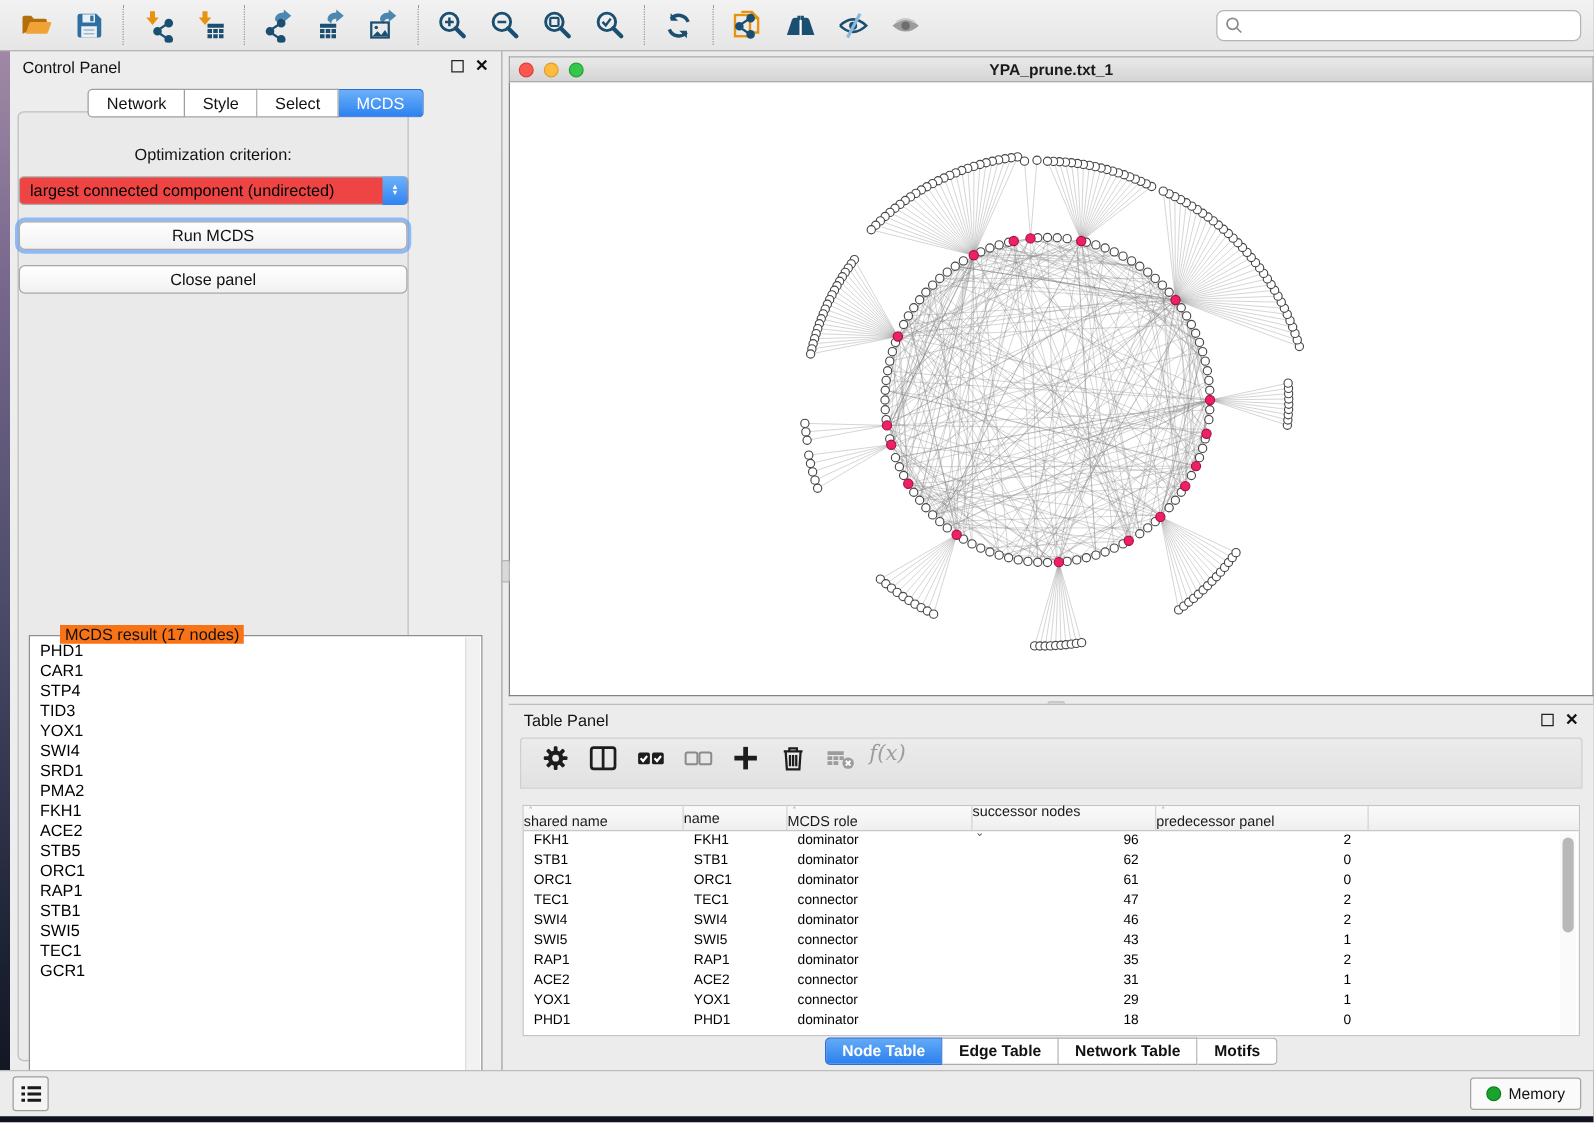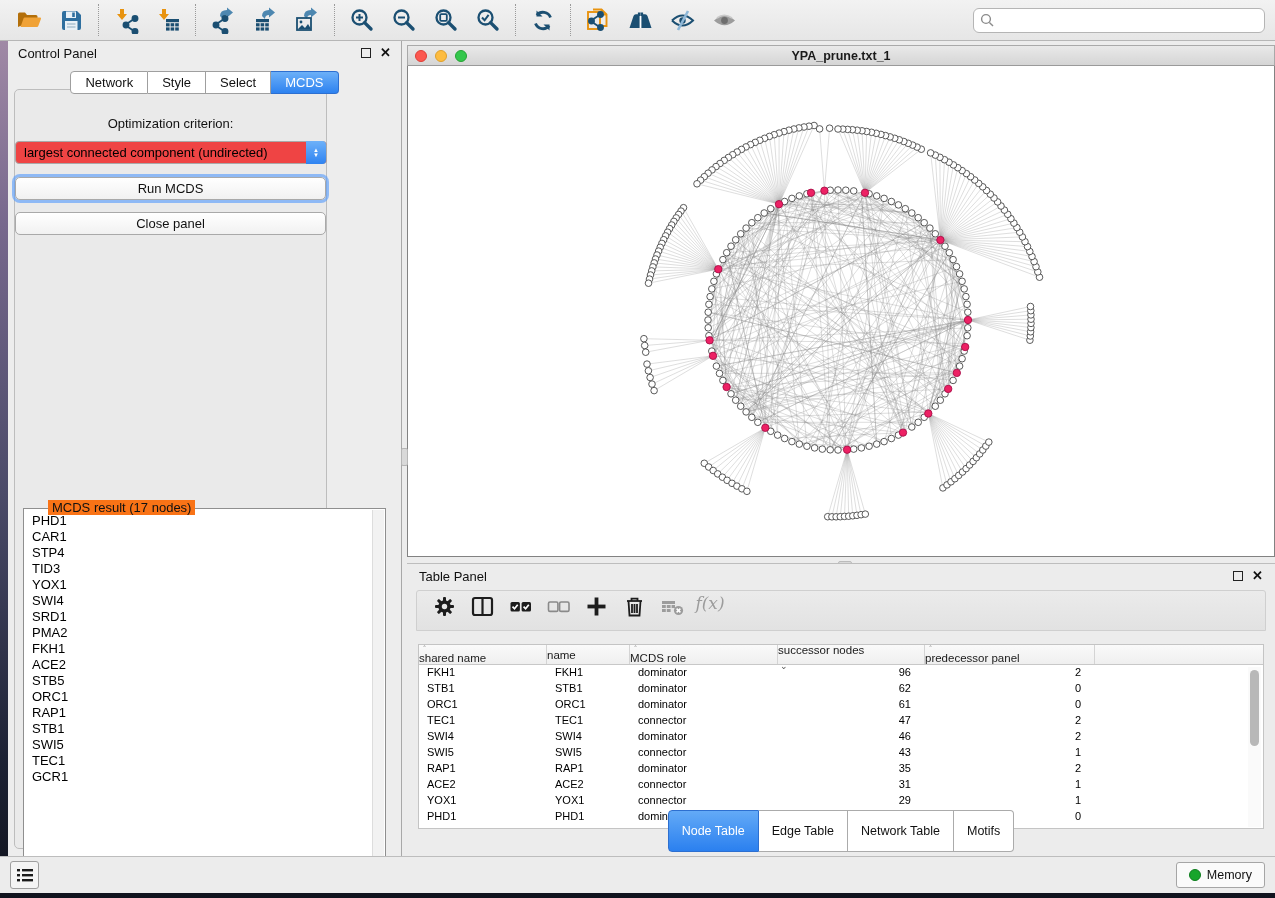--- a/index.html
+++ b/index.html
@@ -86,21 +86,21 @@
   .gh-cell { display:flex; align-items:flex-start; justify-content:center; gap:5px; font-size:11.5px; color:#1a1a1a;
     border-right:1px solid #d4d4d4; position:relative;flex-direction:column; }
   .gh-sort { font-size:9px; color:#555; margin-left:2px; }
   .grid-row { display:flex; height:16px; }
   .g-cell { font-size:11px; color:#000; padding:1px 6px 0 8px; white-space:nowrap; overflow:hidden; }
   .g-num { text-align:right; padding-right:14px; }
   #grid-scroll { position:absolute; top:22px; right:2px; width:13px; height:160px; background:#fafafa; }
   #grid-thumb { position:absolute; top:3px; left:2px; width:9px; height:76px; background:#b8b8b8; border-radius:5px; }
 
   #tp-tabs { position:absolute; left:0; bottom:4px; width:100%; display:flex; justify-content:center; }
-  .tp-tab { font-size:12.5px; padding:13px 13px; background:#fff; border:1px solid #ababab; border-left:none; color:#111; }
+  .tp-tab { font-size:12.5px; padding:3px 13px; background:#fff; border:1px solid #ababab; border-left:none; color:#111;font-weight:bold; }
   .tp-tab:first-child { border-left:1px solid #ababab; border-radius:4px 0 0 4px; }
   .tp-tab:last-child { border-radius:0 4px 4px 0; }
   .tp-tab.active { background:linear-gradient(180deg,#63aaf7,#2b80ef); border-color:#2d6fd0; color:#fff; }
 
   
   #status-bar { position:absolute; left:0; top:856px; width:1275px; height:37px; background:#ececec;
     border-top:1px solid #bdbdbd; display:flex; align-items:center; padding:0 10px; }
   #list-btn { width:29px; height:28px; border:1px solid #9e9e9e; border-radius:3px; background:#f4f4f4;
     display:flex; align-items:center; justify-content:center; }
   #memory-btn { margin-left:auto; height:26px; border:1px solid #a5a5a5; border-radius:3px; background:#fafafa;

